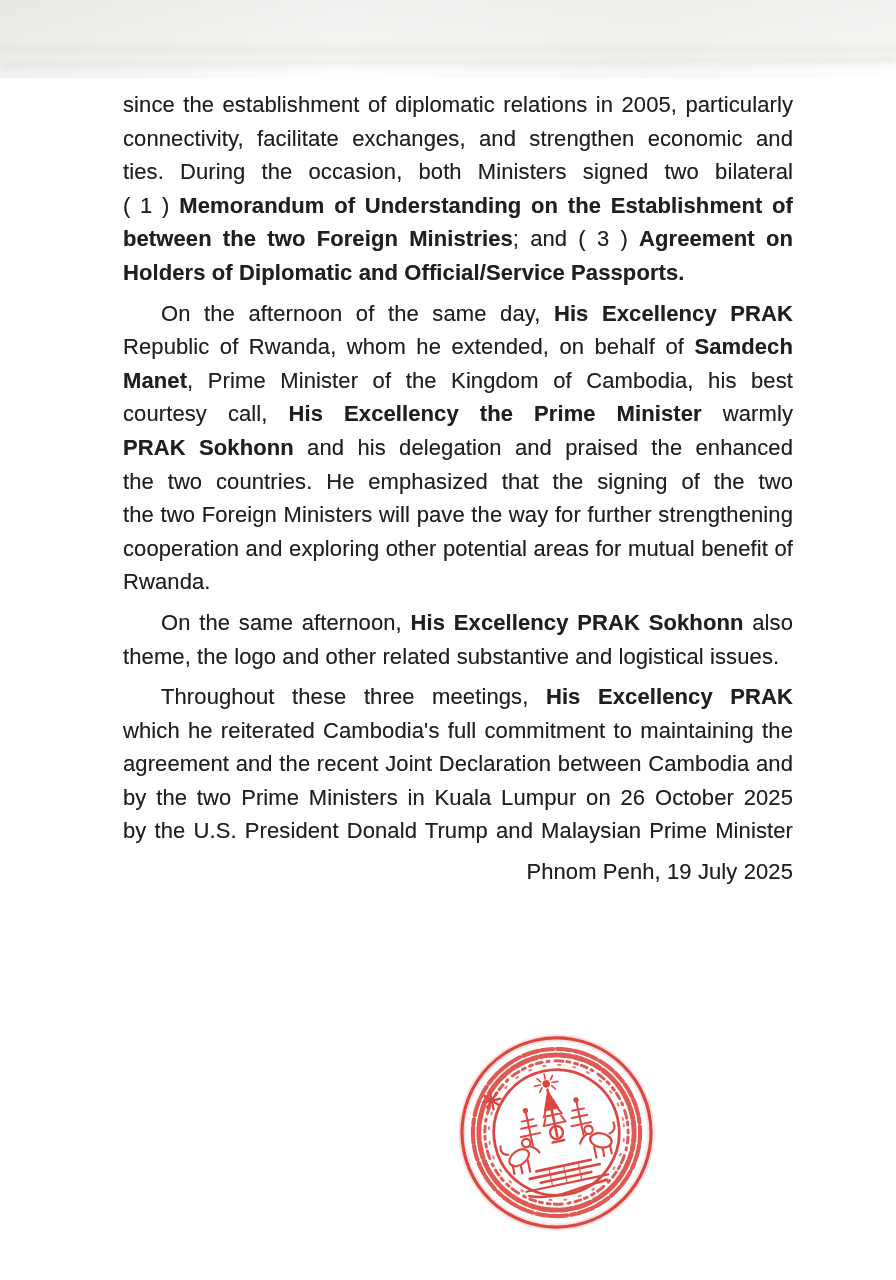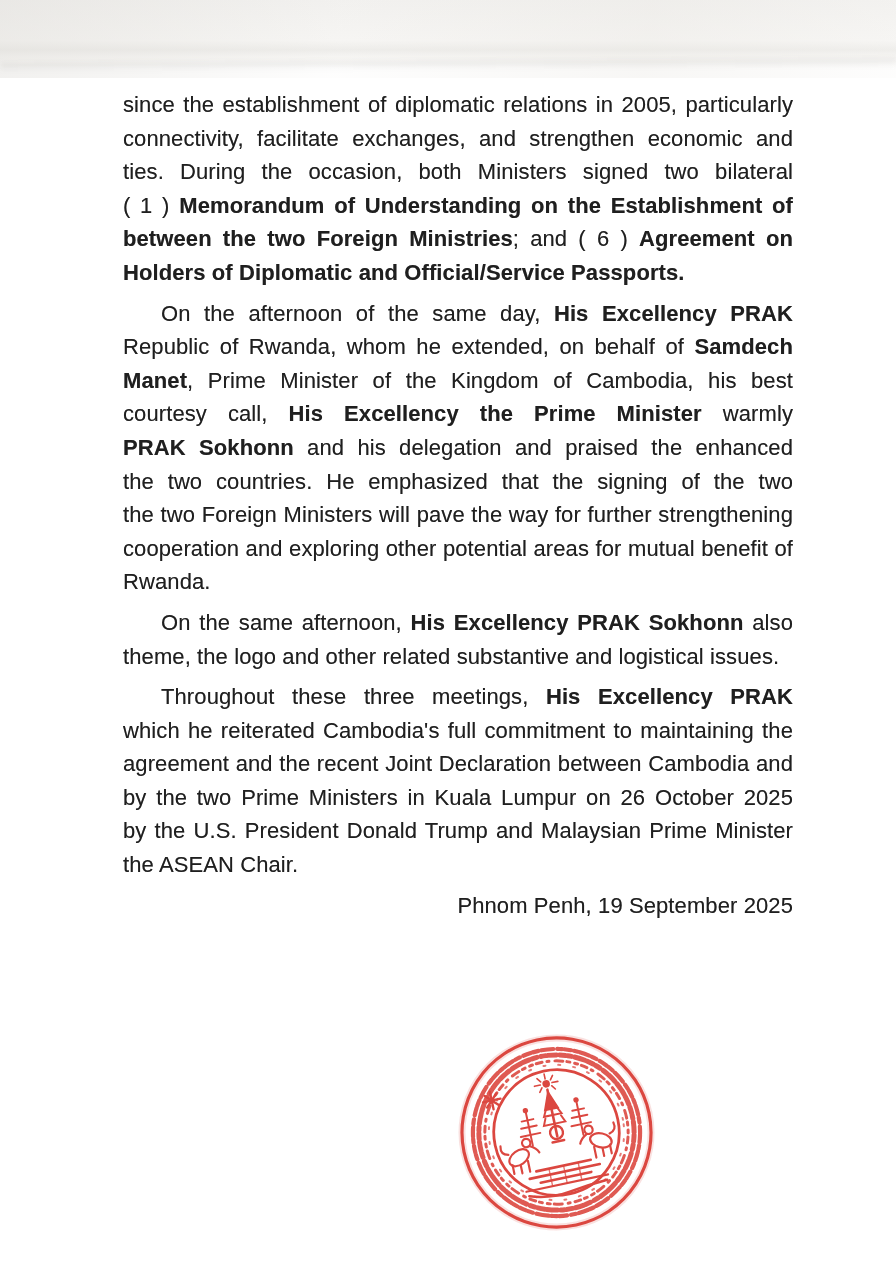--- a/index.html
+++ b/index.html
@@ -138,21 +138,21 @@
   </svg>
 </div>
 
 <div class="document">
 
 <div class="para">
       <div class="line"><span>since the establishment of diplomatic relations in 2005, particularly in the field of</span></div>
       <div class="line"><span>connectivity, facilitate exchanges, and strengthen economic and people-to-people</span></div>
       <div class="line"><span>ties. During the occasion, both Ministers signed two bilateral documents, namely:</span></div>
       <div class="line"><span>( 1 ) </span><b>Memorandum of Understanding on the Establishment of Bilateral Consultations</b></div>
-      <div class="line"><b>between the two Foreign Ministries</b><span>; and ( 6 ) </span><b>Agreement on Visa Exemption for</b></div>
+      <div class="line"><b>between the two Foreign Ministries</b><span>; and ( 3 ) </span><b>Agreement on Visa Exemption for</b></div>
       <div class="line last"><b>Holders of Diplomatic and Official/Service Passports.</b></div>
     </div>
     <div class="para">
       <div class="line indent"><span>On the afternoon of the same day, </span><b>His Excellency PRAK Sokhonn</b><span> paid a</span></div>
       <div class="line"><span>Republic of Rwanda, whom he extended, on behalf of </span><b>Samdech Borvor Thipadei Hun</b></div>
       <div class="line"><b>Manet</b><span>, Prime Minister of the Kingdom of Cambodia, his best greetings. During the</span></div>
       <div class="line"><span>courtesy call, </span><b>His Excellency the Prime Minister</b><span> warmly welcomed </span><b>His Excellency</b></div>
       <div class="line"><b>PRAK Sokhonn</b><span> and his delegation and praised the enhanced bilateral ties between</span></div>
       <div class="line"><span>the two countries. He emphasized that the signing of the two bilateral documents by</span></div>
       <div class="line"><span>the two Foreign Ministers will pave the way for further strengthening the existing</span></div>
@@ -162,16 +162,15 @@
     <div class="para">
       <div class="line indent"><span>On the same afternoon, </span><b>His Excellency PRAK Sokhonn</b><span> also held a bilateral</span></div>
       <div class="line last"><span>theme, the logo and other related substantive and logistical issues.</span></div>
     </div>
     <div class="para">
       <div class="line indent"><span>Throughout these three meetings, </span><b>His Excellency PRAK Sokhonn</b><span> took the</span></div>
       <div class="line"><span>which he reiterated Cambodia's full commitment to maintaining the ceasefire</span></div>
       <div class="line"><span>agreement and the recent Joint Declaration between Cambodia and Thailand signed</span></div>
       <div class="line"><span>by the two Prime Ministers in Kuala Lumpur on 26 October 2025 and as witnessed</span></div>
       <div class="line"><span>by the U.S. President Donald Trump and Malaysian Prime Minister Anwar Ibrahim as</span></div>
-      <div class="line last"><span>the ASEAN Chair.</span></div>
     </div>
-    <div class="dateline">Phnom Penh, 19 September 2025</div>
+    <div class="dateline">Phnom Penh, 19 July 2025</div>
   </div>
 
 </body></html>

